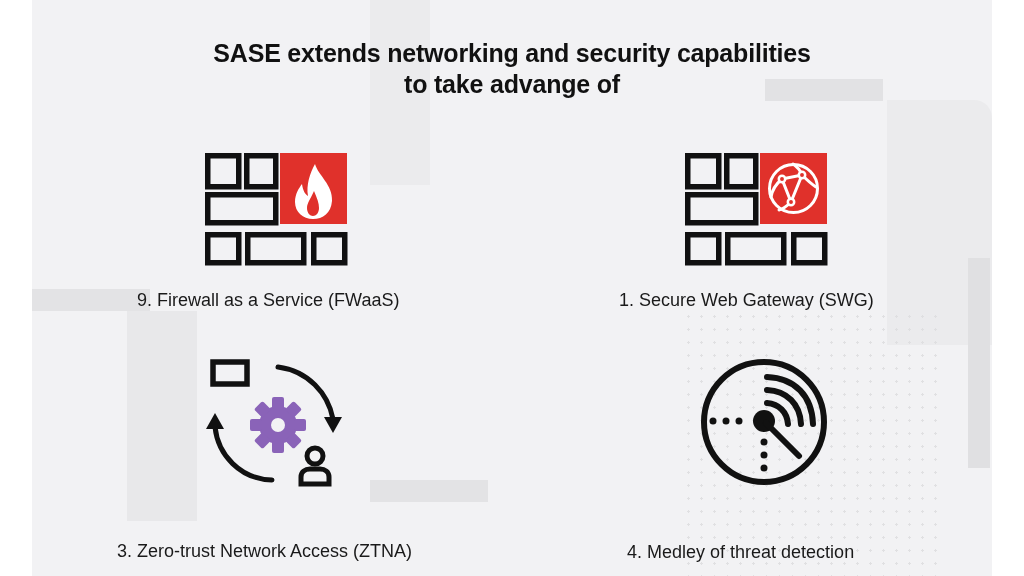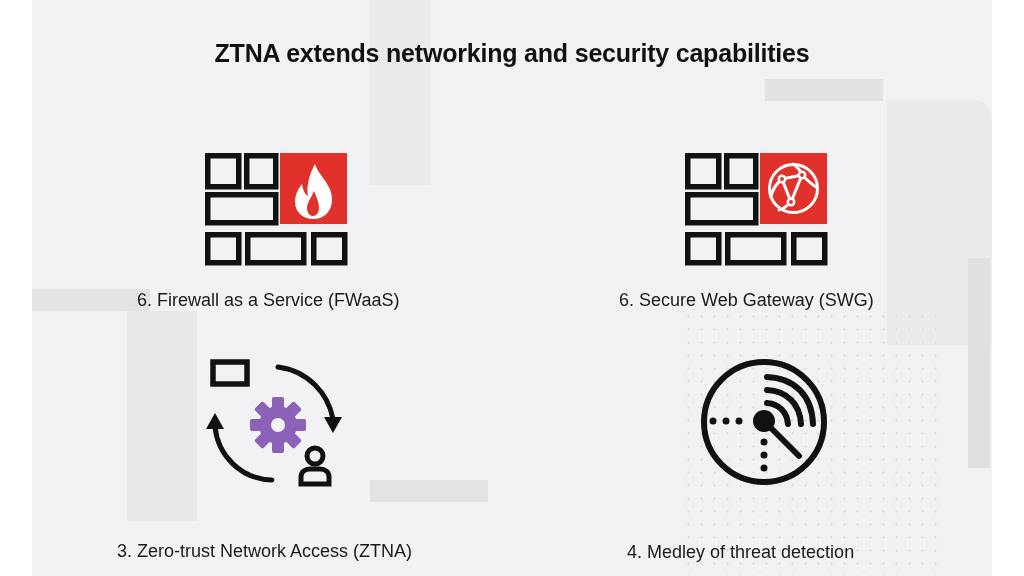--- a/index.html
+++ b/index.html
@@ -52,21 +52,22 @@
   <div class="deco d2"></div>
   <div class="deco d3"></div>
   <div class="deco d4"></div>
   <div class="deco d5"></div>
   <div class="deco d6"></div>
   <div class="deco d7"></div>
   <div class="dots"></div>
 </div>
 
 <div class="title">
-  <div>ZTNA extends networking and security capabilities</div>
+  <div>SASE extends networking and security capabilities</div>
+  <div>to take advange of</div>
 </div>
 
 <svg class="icon" style="left:203px;top:151px" width="146" height="117" viewBox="0 0 146 117">
   <g fill="none" stroke="#111" stroke-width="5.5">
     <rect x="4.75" y="4.75" width="31" height="31"></rect>
     <rect x="43.75" y="4.75" width="29" height="31"></rect>
     <rect x="4.75" y="43.75" width="68" height="28"></rect>
     <rect x="4.75" y="83.75" width="31" height="28"></rect>
     <rect x="44.75" y="83.75" width="56" height="28"></rect>
     <rect x="110.75" y="83.75" width="31" height="28"></rect>
@@ -140,16 +141,16 @@
   <g fill="#111">
     <circle cx="18" cy="63" r="3.5"></circle>
     <circle cx="31" cy="63" r="3.5"></circle>
     <circle cx="44" cy="63" r="3.5"></circle>
     <circle cx="69" cy="84" r="3.5"></circle>
     <circle cx="69" cy="97" r="3.5"></circle>
     <circle cx="69" cy="110" r="3.5"></circle>
   </g>
 </svg>
 
-<div class="label l1">6. Firewall as a Service (FWaaS)</div>
-<div class="label l2">6. Secure Web Gateway (SWG)</div>
+<div class="label l1">9. Firewall as a Service (FWaaS)</div>
+<div class="label l2">1. Secure Web Gateway (SWG)</div>
 <div class="label l3">3. Zero-trust Network Access (ZTNA)</div>
 <div class="label l4">4. Medley of threat detection</div>
 
 </body></html>

